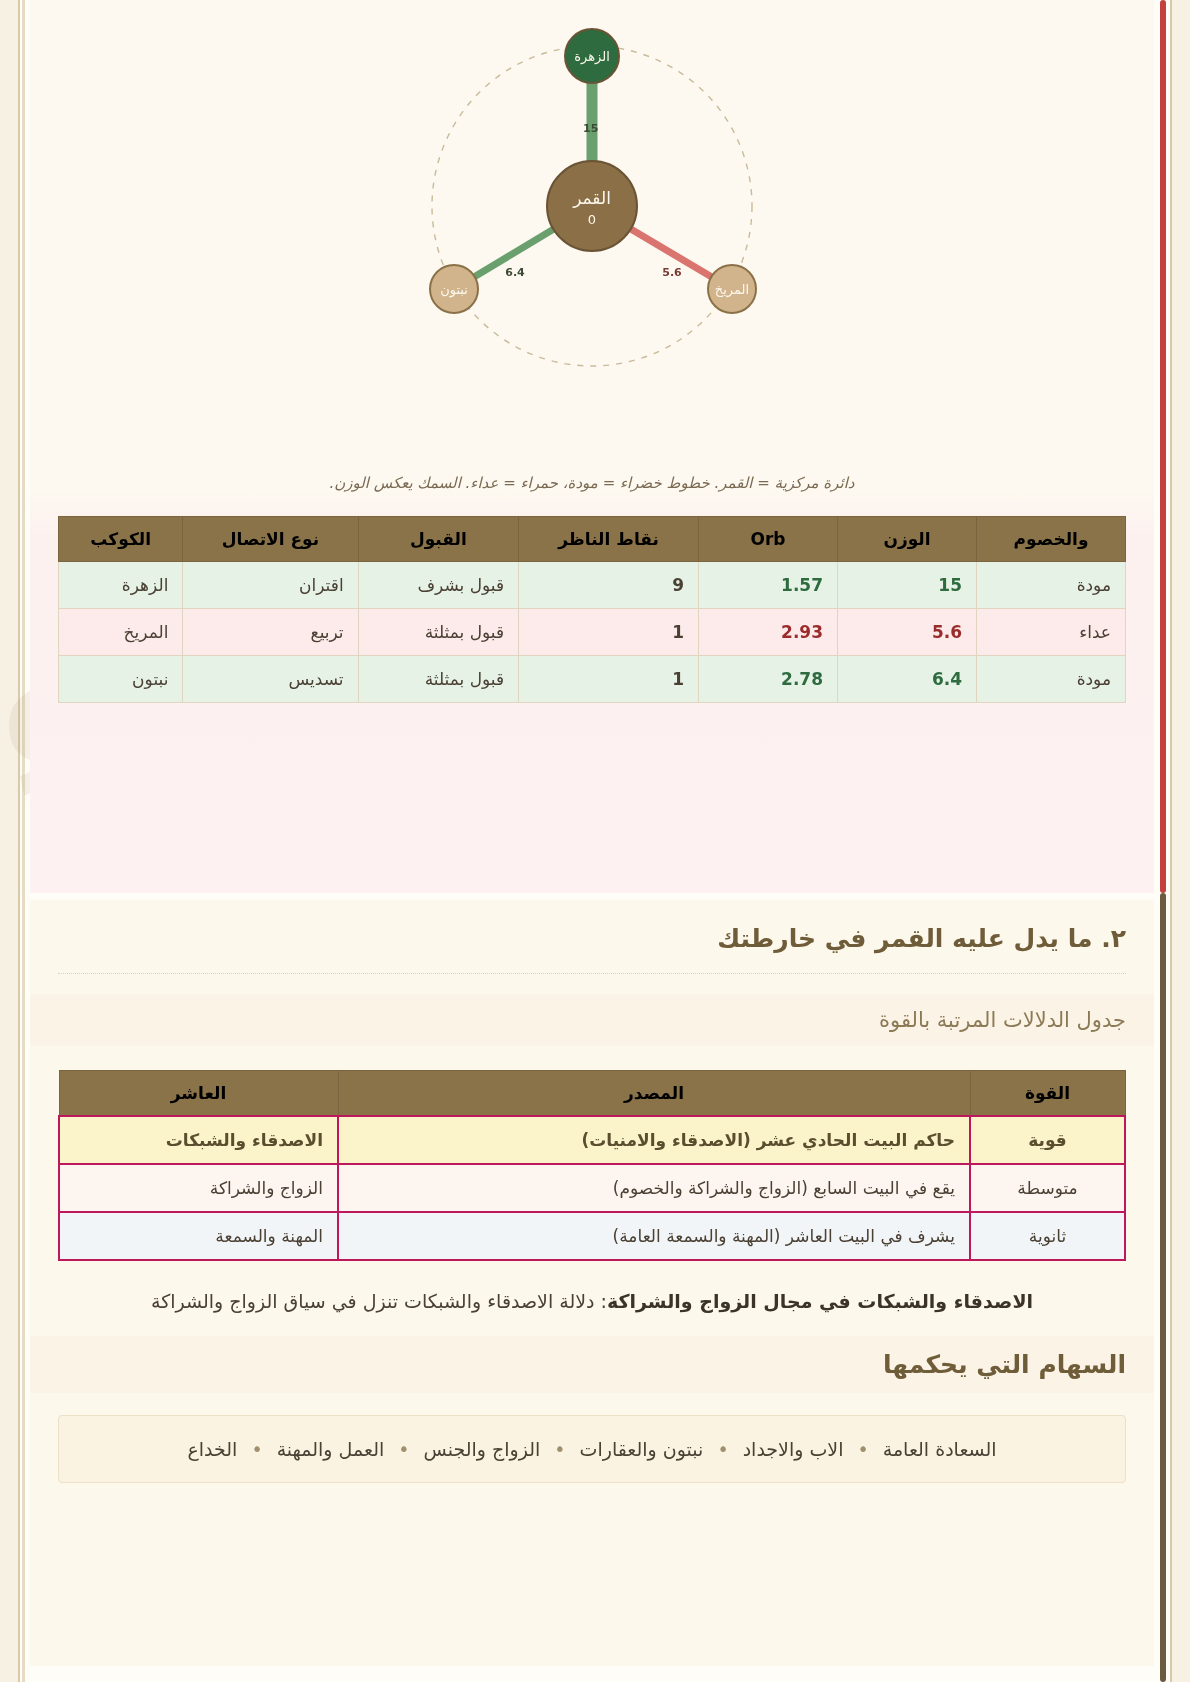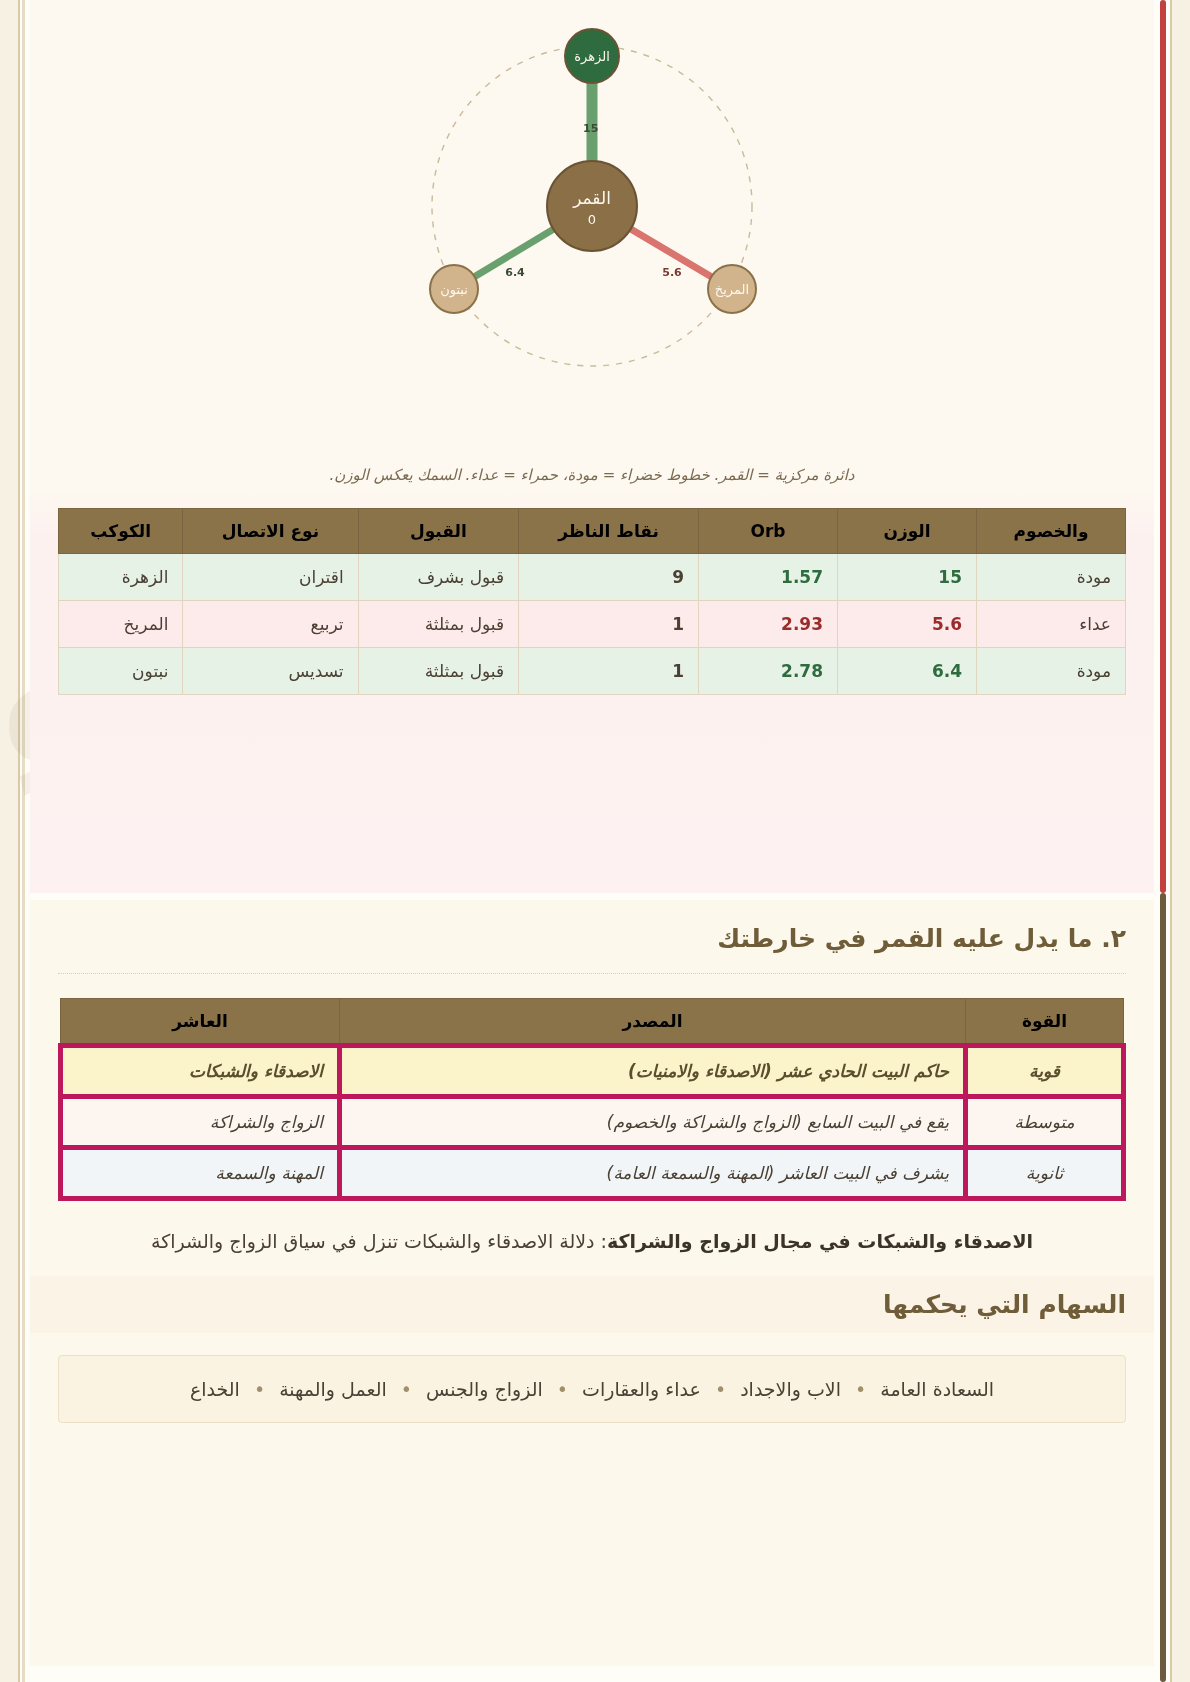--- a/index.html
+++ b/index.html
@@ -120,21 +120,21 @@
     font-size: 11px;
     font-weight: bold;
     font-family: "DejaVu Sans", sans-serif;
   }
 
   .graph-caption {
     text-align: center;
     font-size: 15px;
     font-style: italic;
     color: #7a6a52;
-    margin-top: 0;
+    margin-top: 8px;
     direction: rtl;
   }
 
   
   .section-band {
     background: #fbf2e8;
     padding: 16px 28px 16px 28px;
     margin: 46px 0 0 0;
   }
   .section-band-rose {
@@ -202,21 +202,21 @@
   .green-text { color: #2e6b3f; }
   .red-text   { color: #9b2c2c; }
   .th-narrow { width: 120px; }
   .th-mid { width: 110px; }
 
   
   .sig-table thead th { background: #8b7349; }
   .sig-row-1 td { background: #fbf3c9; font-weight: bold; color: #5b4e2e; }
   .sig-row-2 td { background: #fdf6f0; }
   .sig-row-3 td { background: #f2f5f7; }
-  .sig-table td { border: 5px solid #be185d; font-style: italic; }
+  .sig-table td { border: 2px solid #be185d; }
   .col-strength { width: 125px; text-align: center; }
   .col-signification { width: 250px; }
 
   
   .note-line {
     margin: 26px 28px 0 28px;
     font-size: 19px;
     color: #4a4034;
     text-align: center;
     direction: rtl;
@@ -328,20 +328,23 @@
   </table>
 </section>
 
 <section class="card card-moon">
 
   <div style="padding: 24px 28px 0 28px;">
     <h2 class="section-title-strong">٢. ما يدل عليه القمر في خارطتك</h2>
   </div>
   <hr class="dotted-rule">
 
+  <div class="sub-band">
+    <h3 class="sub-title">جدول الدلالات المرتبة بالقوة</h3>
+  </div>
 
   <table class="sig-table">
     <thead>
       <tr>
         <th class="col-strength">القوة</th>
         <th>المصدر</th>
         <th class="col-signification">العاشر</th>
       </tr>
     </thead>
     <tbody>
@@ -369,21 +372,21 @@
 
   <div class="sub-band">
     <h3 class="section-title-strong">السهام التي يحكمها</h3>
   </div>
 
   <div class="chips-panel">
     <span>السعادة العامة</span>
     <span class="chip-sep">•</span>
     <span>الاب والاجداد</span>
     <span class="chip-sep">•</span>
-    <span>عداء والعقارات</span>
+    <span>نبتون والعقارات</span>
     <span class="chip-sep">•</span>
     <span>الزواج والجنس</span>
     <span class="chip-sep">•</span>
     <span>العمل والمهنة</span>
     <span class="chip-sep">•</span>
     <span>الخداع</span>
   </div>
 </section>
 
 </body></html>

